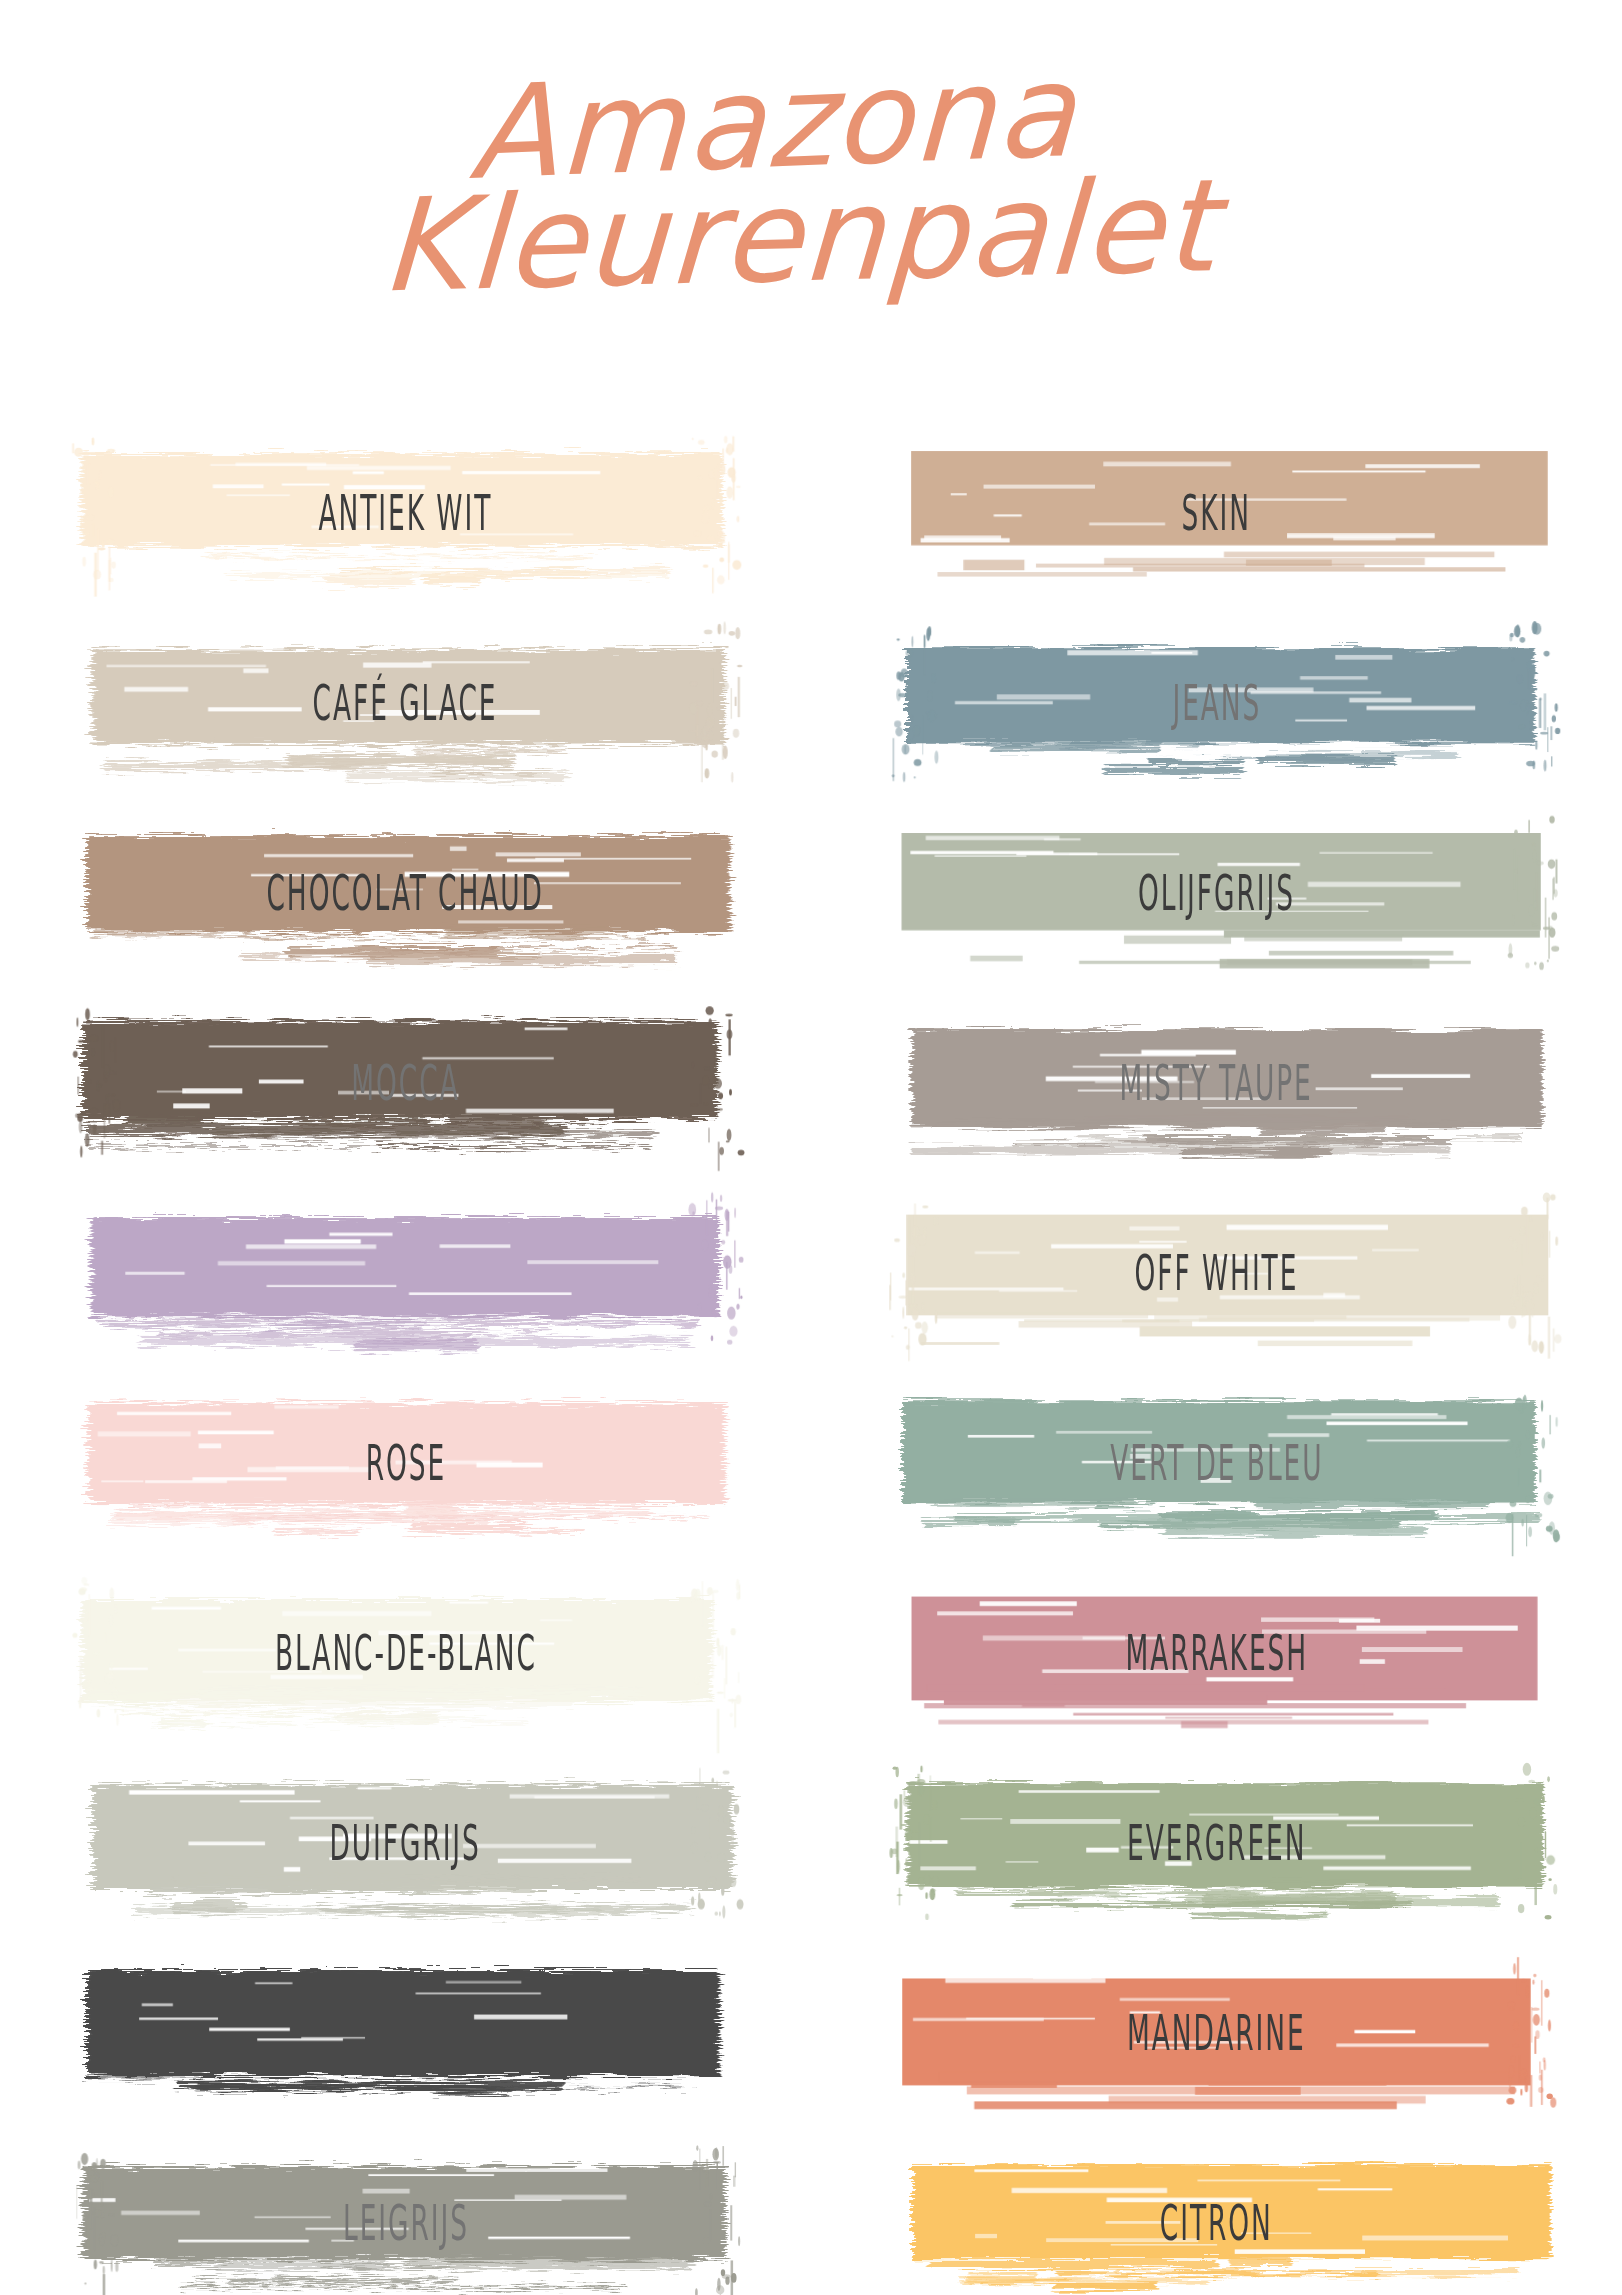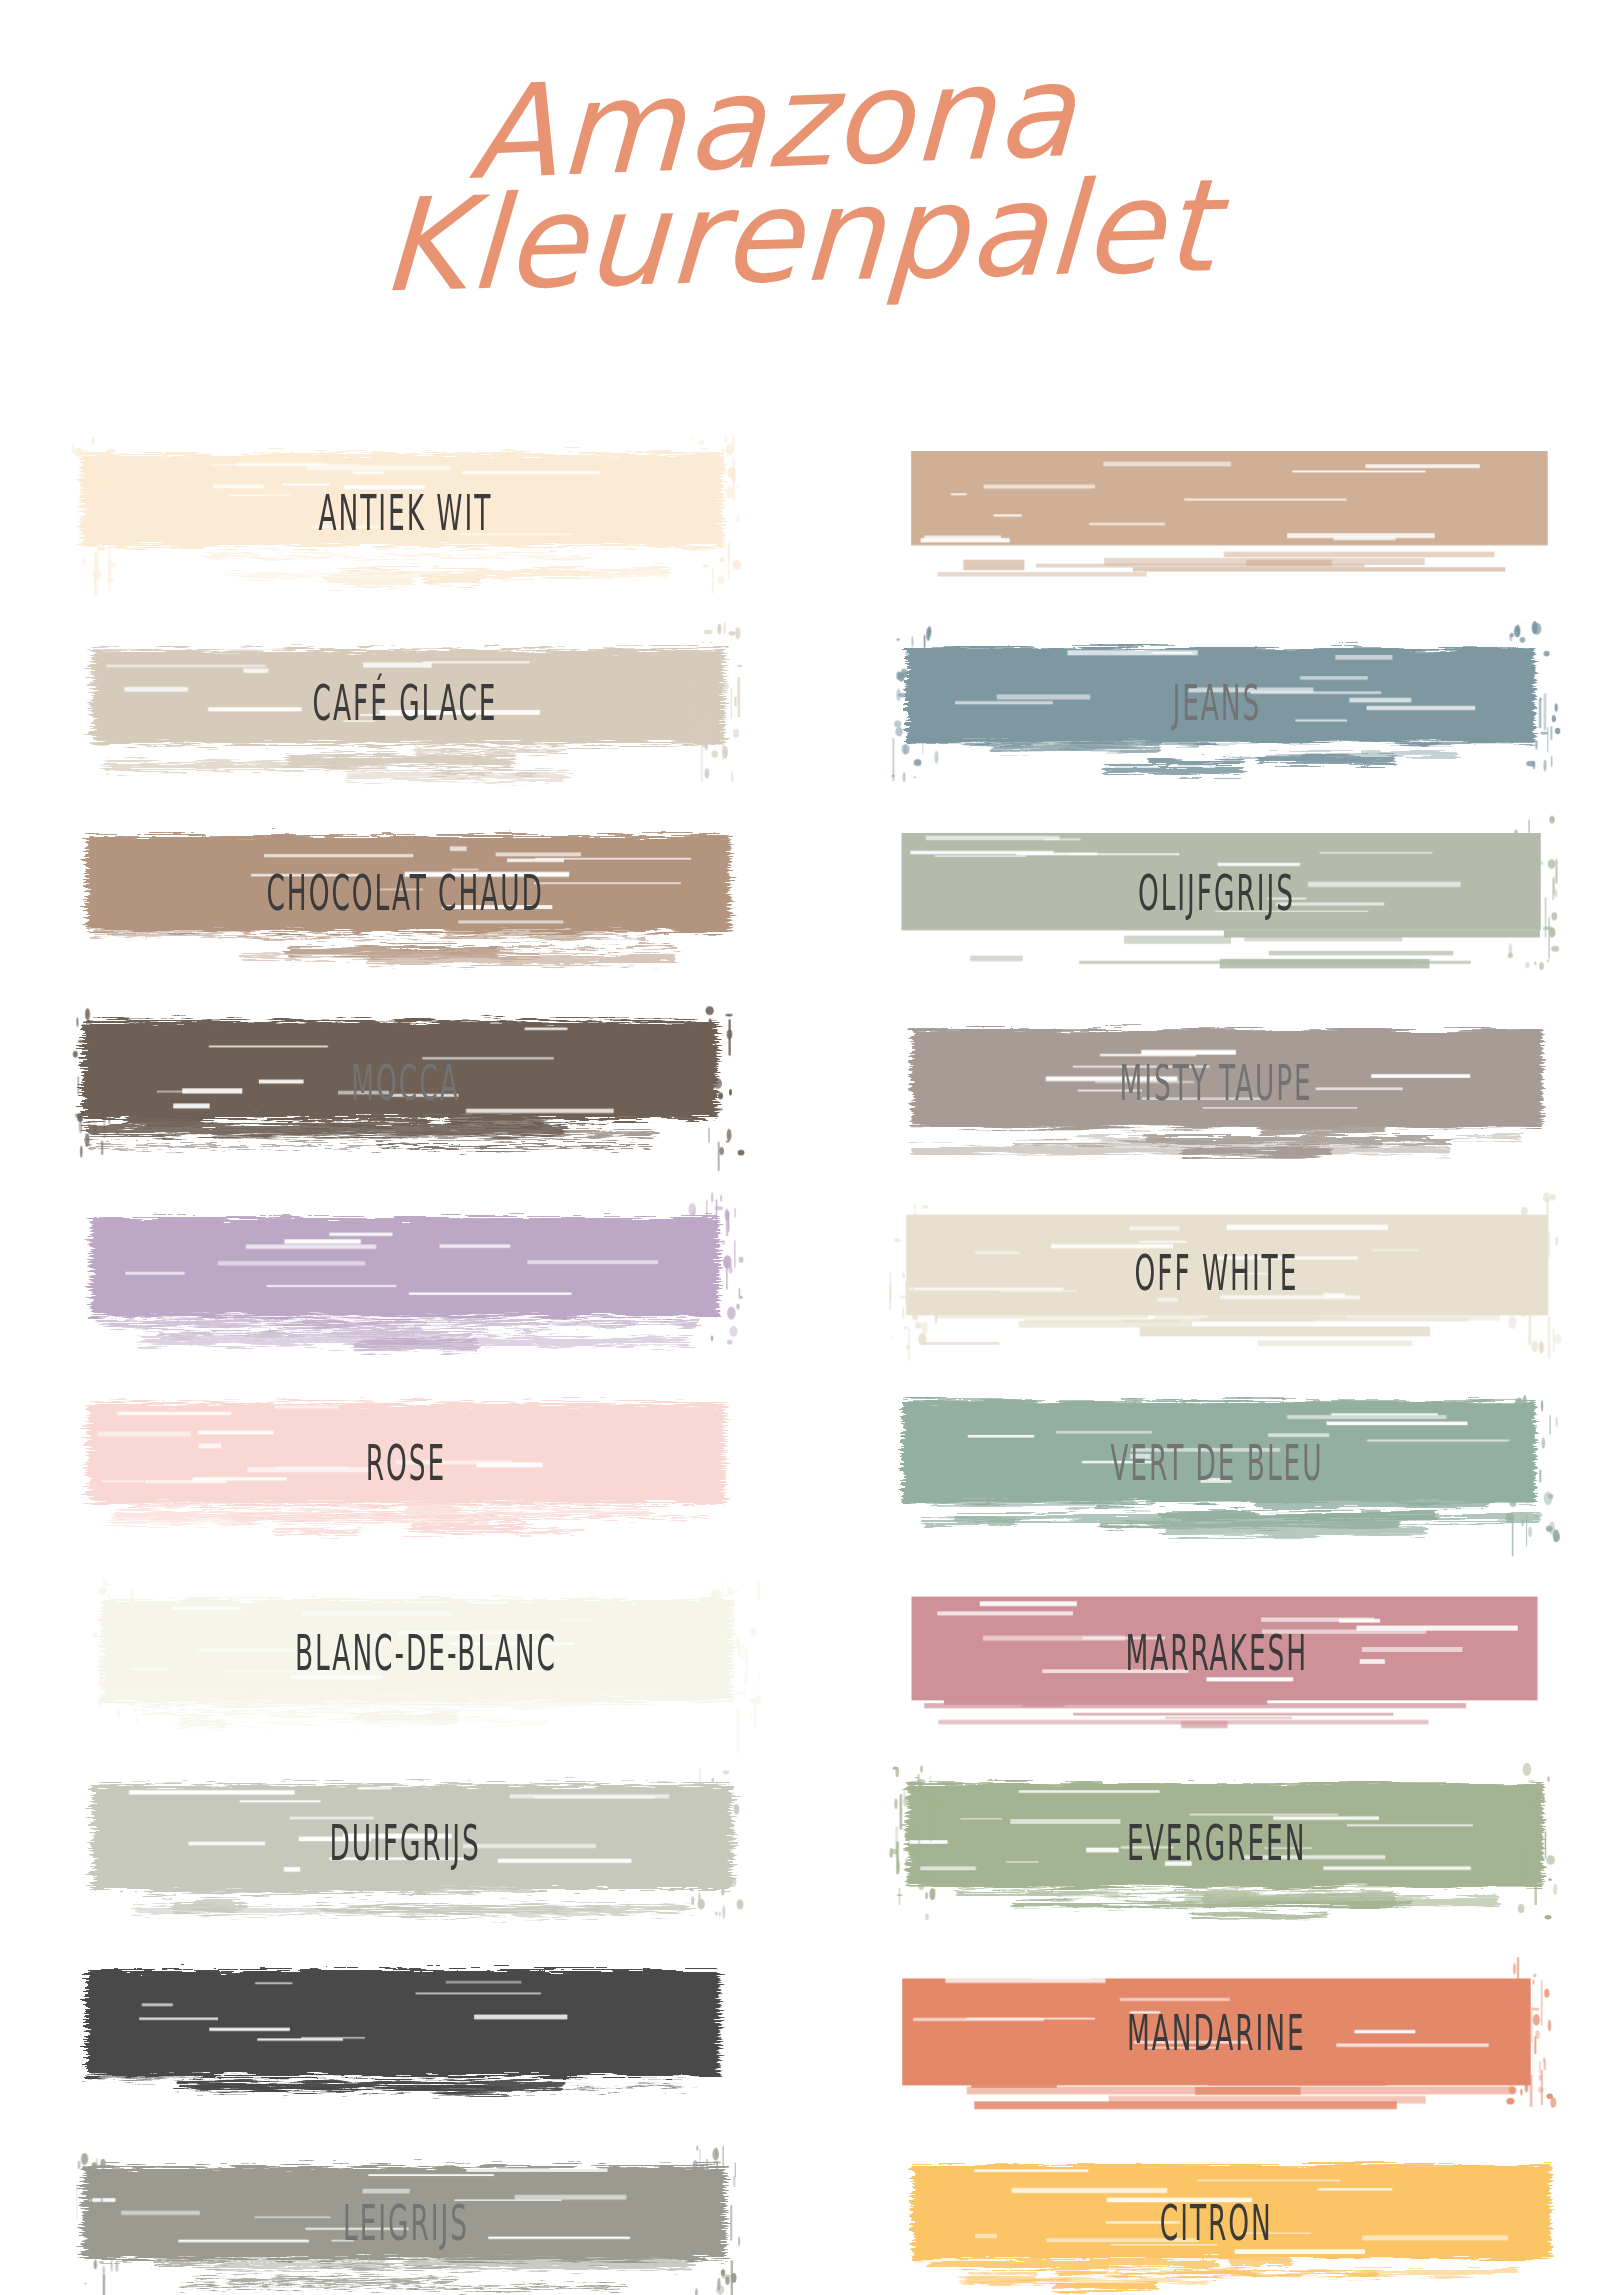--- a/index.html
+++ b/index.html
@@ -218,20 +218,21 @@
             <rect x="683.5391503772291" y="158.41057956104254" width="95.25090020576131" height="5.214609053497942" opacity="0.70"></rect>
             <rect x="58.428317901234564" y="156.27344821673526" width="117.4394718792867" height="6.933873456790123" opacity="0.77"></rect>
             <rect x="332.1567343964335" y="43.76337448559671" width="194.9392575445816" height="7.077520576131688" opacity="0.61"></rect>
             <rect x="732.5423010973936" y="47.577889231824415" width="175.12680041152262" height="5.886291152263374" opacity="0.81"></rect>
             <rect x="620.9214377572016" y="57.37748628257887" width="203.52679183813444" height="2.712037037037037" opacity="0.99"></rect>
             <rect x="52.92686042524005" y="160.23006687242798" width="136.03429355281207" height="6.684387860082305" opacity="0.90"></rect>
             <rect x="98.93202589163238" y="91.72205075445817" width="24.470293209876544" height="3.377417695473251" opacity="0.72"></rect>
           </g>
         </svg>
       </div>
+      <div class="swatch-label label-dark"><span>Skin</span></div>
     </div>
     <div class="swatch col-left" style="grid-area: 2 / 1;">
       <div class="swatch-paint">
         <svg viewBox="0 0 1030 250" preserveAspectRatio="none">
           <g fill="#D6CBBB" filter="url(#brushTex2)">
             <rect x="34.62750342935528" y="39.86069958847737" width="966.9409807956105" height="145.2570901920439"></rect>
             <rect x="528.8907771776405" y="191.02251371742113" width="234.7690017854776" height="5.766735253772291" opacity="0.84"></rect>
             <rect x="558.7723894032922" y="226.229518175583" width="171.77316381332486" height="5.559709362139918" opacity="0.77"></rect>
             <rect x="329.7366919581618" y="203.6006172839506" width="350.37996165960254" height="14.457364540466392" opacity="0.73"></rect>
             <rect x="53.34695644718793" y="211.3888974622771" width="432.8823023439308" height="12.759083504801097" opacity="0.70"></rect>
@@ -865,21 +866,21 @@
             <rect x="964.9891546639232" y="130.76003086419755" width="1.541446330589849" height="25.66858710562414" opacity="0.48"></rect>
             <rect x="998.352280521262" y="132.0608281893004" width="3.1350720164609056" height="19.476371742112484" opacity="0.78"></rect>
             <rect x="978.1171553497942" y="201.36316872427986" width="1.662596879286694" height="47.66481481481482" opacity="0.67"></rect>
             <rect x="956.3516803840878" y="199.31520061728395" width="2.4283419067215366" height="64.77712620027435" opacity="0.76"></rect>
             <rect x="1013.6422753772291" y="48.787294238683124" width="2.5514429012345676" height="29.50466392318244" opacity="0.55"></rect>
           </g>
         </svg>
       </div>
       <div class="swatch-label label-light"><span>Vert de bleu</span></div>
     </div>
-    <div class="swatch col-left" style="grid-area: 7 / 1; margin-left: 20px;">
+    <div class="swatch col-left" style="grid-area: 7 / 1;">
       <div class="swatch-paint">
         <svg viewBox="0 0 1030 250" preserveAspectRatio="none">
           <g fill="#F6F5E9" filter="url(#brushTex4)">
             <rect x="20.527623456790124" y="39.14533607681756" width="962.7340192043896" height="157.08227880658436"></rect>
             <rect x="127.06140903635117" y="227.06615226337448" width="431.973071579436" height="3.4267575445816187" opacity="0.75"></rect>
             <rect x="79.71951303155006" y="211.0457904663923" width="403.4262715596017" height="5.5402049039780525" opacity="0.80"></rect>
             <rect x="574.2535172325103" y="178.36236282578875" width="139.41283049835442" height="12.023765432098765" opacity="0.65"></rect>
             <rect x="521.3748413923183" y="225.86154835390948" width="179.2205977248797" height="3.6583033264746225" opacity="0.56"></rect>
             <rect x="195.59120156035664" y="177.5742112482853" width="676.0040246038545" height="14.18764574759945" opacity="0.75"></rect>
             <rect x="165.15105452674896" y="190.49417866941016" width="602.5603388514817" height="14.763027263374486" opacity="0.56"></rect>

